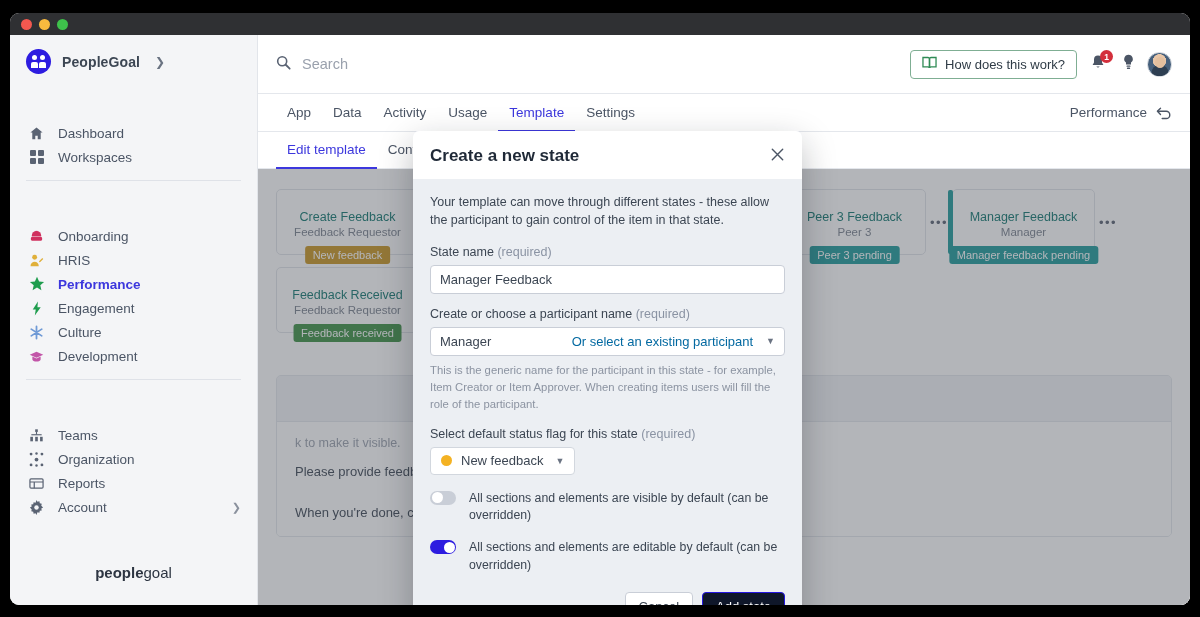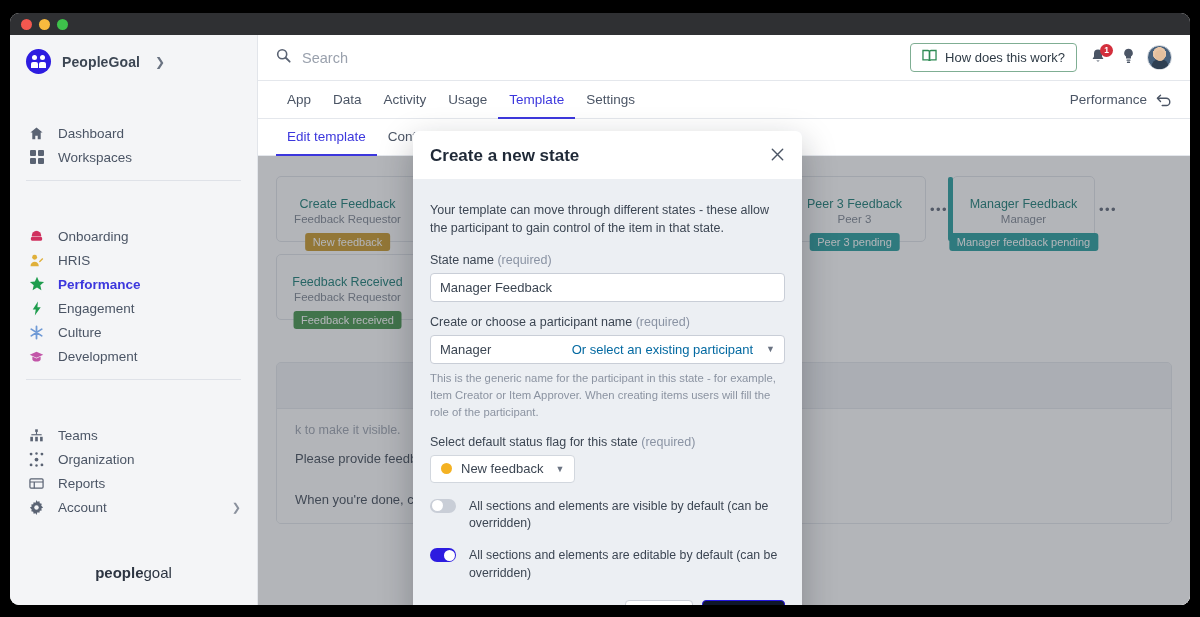--- a/index.html
+++ b/index.html
@@ -75,21 +75,21 @@
     margin-top: auto; padding: 0 0 24px 0;
     text-align: center; font-size: 15px; color: #2d3542;
   }
   .sidebar-footer b { font-weight: 700; }
   .sidebar-footer span { font-weight: 400; }
 
   
   .main { flex: 1; display: flex; flex-direction: column; min-width: 0; background: #fff; }
 
   .topbar {
-    height: 46px; flex: none; border-bottom: 1px solid #e4e7ec;
+    height: 59px; flex: none; border-bottom: 1px solid #e4e7ec;
     display: flex; align-items: center; padding: 0 18px 0 18px; gap: 10px;
   }
   .search-wrap { display: flex; align-items: center; gap: 11px; flex: 1; }
   .search-input {
     border: none; outline: none; background: transparent;
     font-size: 14.5px; color: #3c4653; font-family: inherit; width: 260px;
   }
   .search-input::placeholder { color: #9aa1ad; }
 
   .help-btn {
@@ -198,21 +198,21 @@
   }
   .modal-head {
     background: #fff; padding: 15px 17px 13px 17px;
     display: flex; align-items: flex-start;
   }
   .modal-title { font-size: 17px; font-weight: 700; color: #1f2937; }
   .modal-close {
     margin-left: auto; cursor: pointer; color: #4b5565;
     width: 16px; height: 16px; display: flex; align-items: center; justify-content: center;
   }
-  .modal-body { padding: 22px 17px 0 17px; }
+  .modal-body { padding: 14px 17px 0 17px; }
   .modal-intro { font-size: 12.5px; color: #3c4653; line-height: 1.47; margin-bottom: 15px; }
 
   .field-label { font-size: 12.5px; color: #3c4653; margin-bottom: 6px; }
   .req { color: #8a93a3; }
   .text-input {
     width: 100%; height: 29px; border: 1px solid #c9ced7; border-radius: 4px;
     background: #fff; padding: 0 9px; font-size: 13px; color: #3c4653;
     outline: none; font-family: inherit;
   }
   .field { margin-bottom: 13px; }

